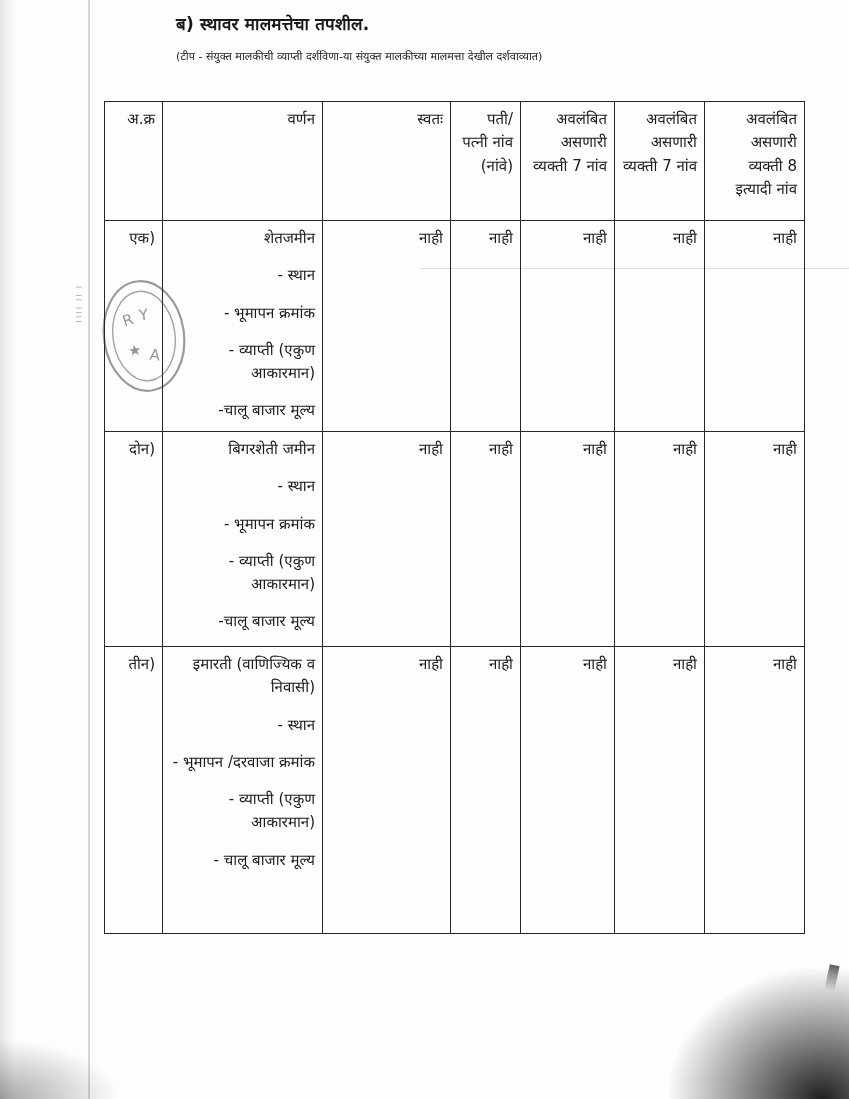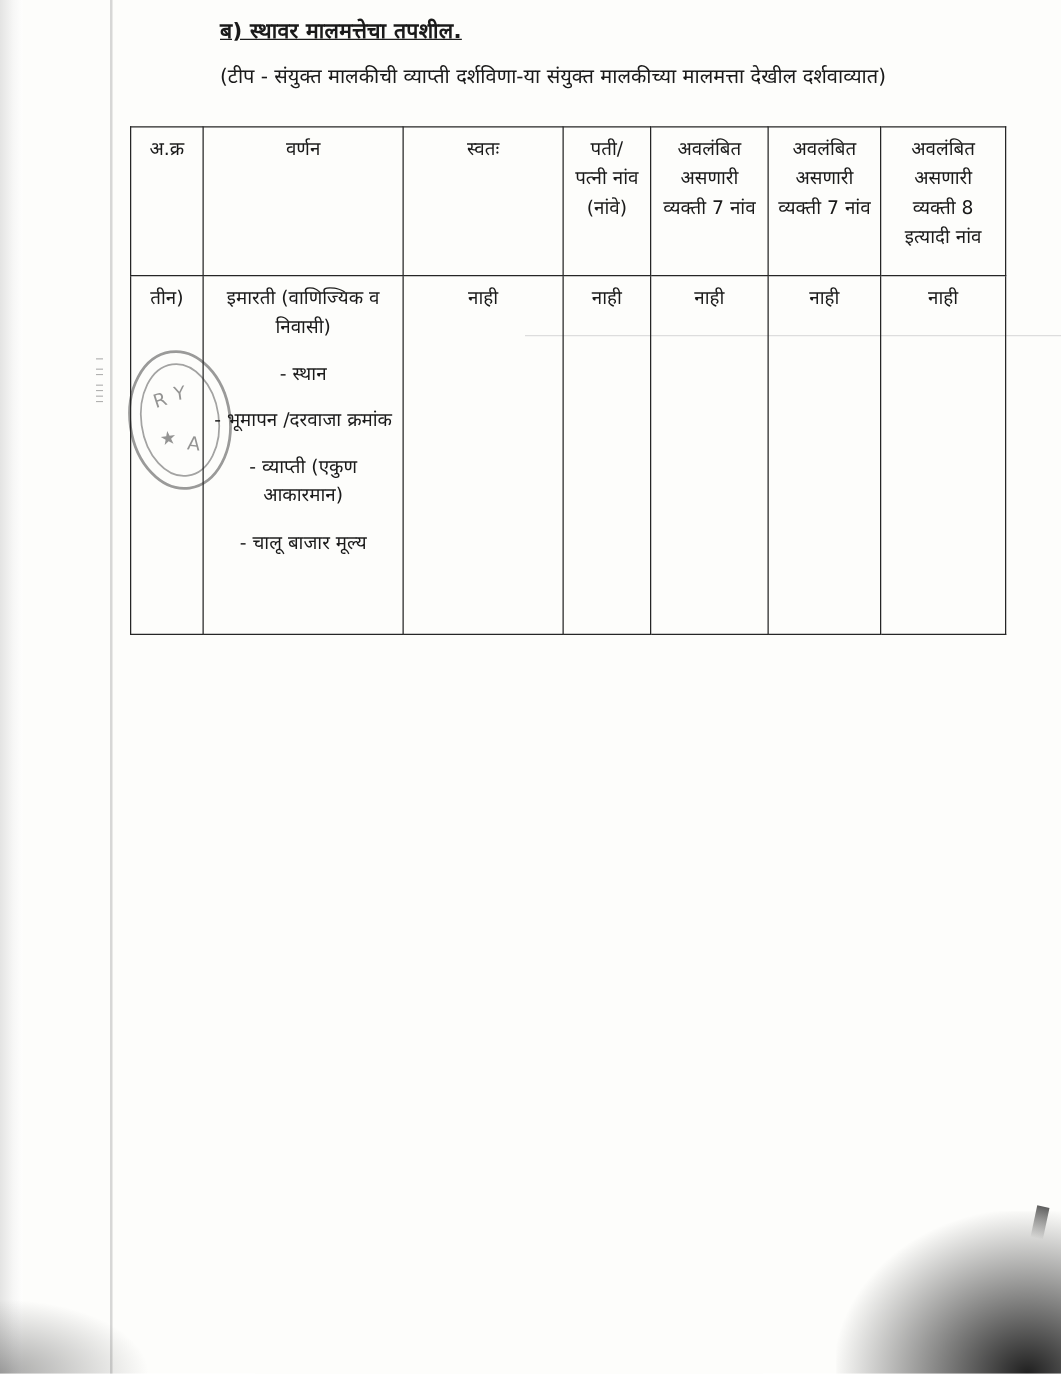--- a/index.html
+++ b/index.html
@@ -107,28 +107,27 @@
     top: 0;
     width: 849px;
   }
   .heading {
     position: absolute;
     left: 176px;
     top: 12px;
     font-size: 17px;
     font-weight: 600;
     letter-spacing: .2px;
-    text-decoration: underline;
   }
   .note {
     position: absolute;
     left: 176px;
     top: 48px;
     width: 620px;
-    font-size: 16px;
+    font-size: 11px;
     line-height: 1.62;
   }
 
   
   .tbl-wrap {
     position: absolute;
     left: 104px;
     top: 101px;
     width: 700px;
   }
@@ -136,21 +135,21 @@
     border-collapse: collapse;
     width: 700px;
     table-layout: fixed;
   }
   table.form td, table.form th {
     border: 1px solid #262626;
     vertical-align: top;
     padding: 6px 7px 8px 7px;
     font-size: 15px;
     font-weight: 400;
-    text-align: center;
+    text-align: right;
     line-height: 1.55;
   }
   col.c0 { width: 58px; }
   col.c1 { width: 160px; }
   col.c2 { width: 128px; }
   col.c3 { width: 70px; }
   col.c4 { width: 94px; }
   col.c5 { width: 90px; }
   col.c6 { width: 100px; }
 
@@ -218,21 +217,55 @@
             <td>वर्णन</td>
             <td>स्वतः</td>
             <td>पती/ पत्नी नांव (नांवे)</td>
             <td>अवलंबित असणारी व्यक्ती 7 नांव</td>
             <td>अवलंबित असणारी व्यक्ती 7 नांव</td>
             <td>अवलंबित असणारी व्यक्ती 8 इत्यादी नांव</td>
           </tr>
         </thead>
         <tbody>
 
-
+          <tr class="row-a">
+            <td class="srno">एक)</td>
+            <td>
+              <div class="desc-lines">
+                <div>शेतजमीन</div>
+                <div>- स्थान</div>
+                <div>- भूमापन क्रमांक</div>
+                <div>- व्याप्ती (एकुण आकारमान)</div>
+                <div>-चालू बाजार मूल्य</div>
+              </div>
+            </td>
+            <td class="val">नाही</td>
+            <td class="val">नाही</td>
+            <td class="val">नाही</td>
+            <td class="val">नाही</td>
+            <td class="val">नाही</td>
+          </tr>
+
+          <tr class="row-b">
+            <td class="srno">दोन)</td>
+            <td>
+              <div class="desc-lines">
+                <div>बिगरशेती जमीन</div>
+                <div>- स्थान</div>
+                <div>- भूमापन क्रमांक</div>
+                <div>- व्याप्ती (एकुण आकारमान)</div>
+                <div>-चालू बाजार मूल्य</div>
+              </div>
+            </td>
+            <td class="val">नाही</td>
+            <td class="val">नाही</td>
+            <td class="val">नाही</td>
+            <td class="val">नाही</td>
+            <td class="val">नाही</td>
+          </tr>
 
           <tr class="row-c">
             <td class="srno">तीन)</td>
             <td>
               <div class="desc-lines">
                 <div>इमारती (वाणिज्यिक व निवासी)</div>
                 <div>- स्थान</div>
                 <div>- भूमापन /दरवाजा क्रमांक</div>
                 <div>- व्याप्ती (एकुण आकारमान)</div>
                 <div>- चालू बाजार मूल्य</div>

